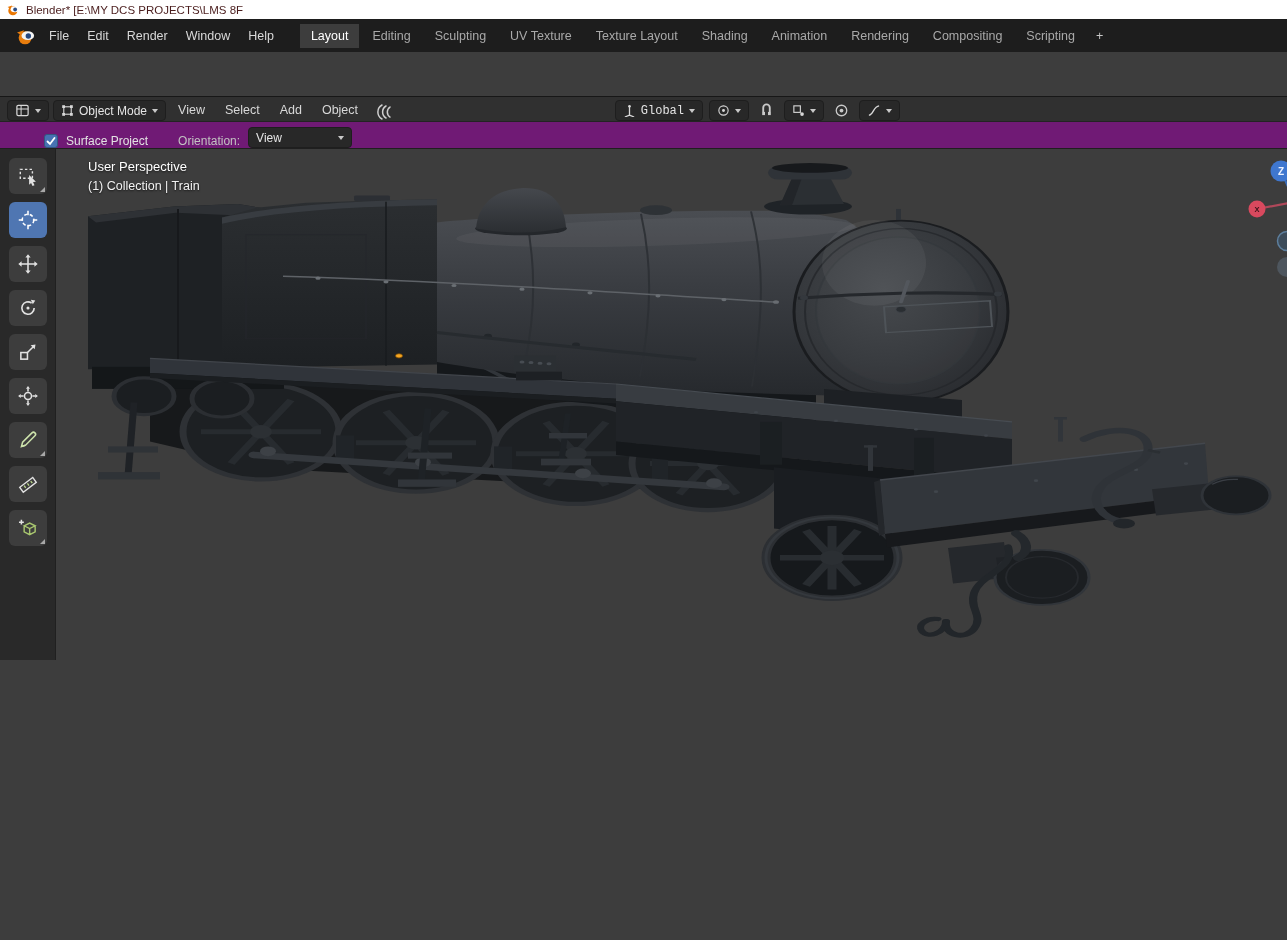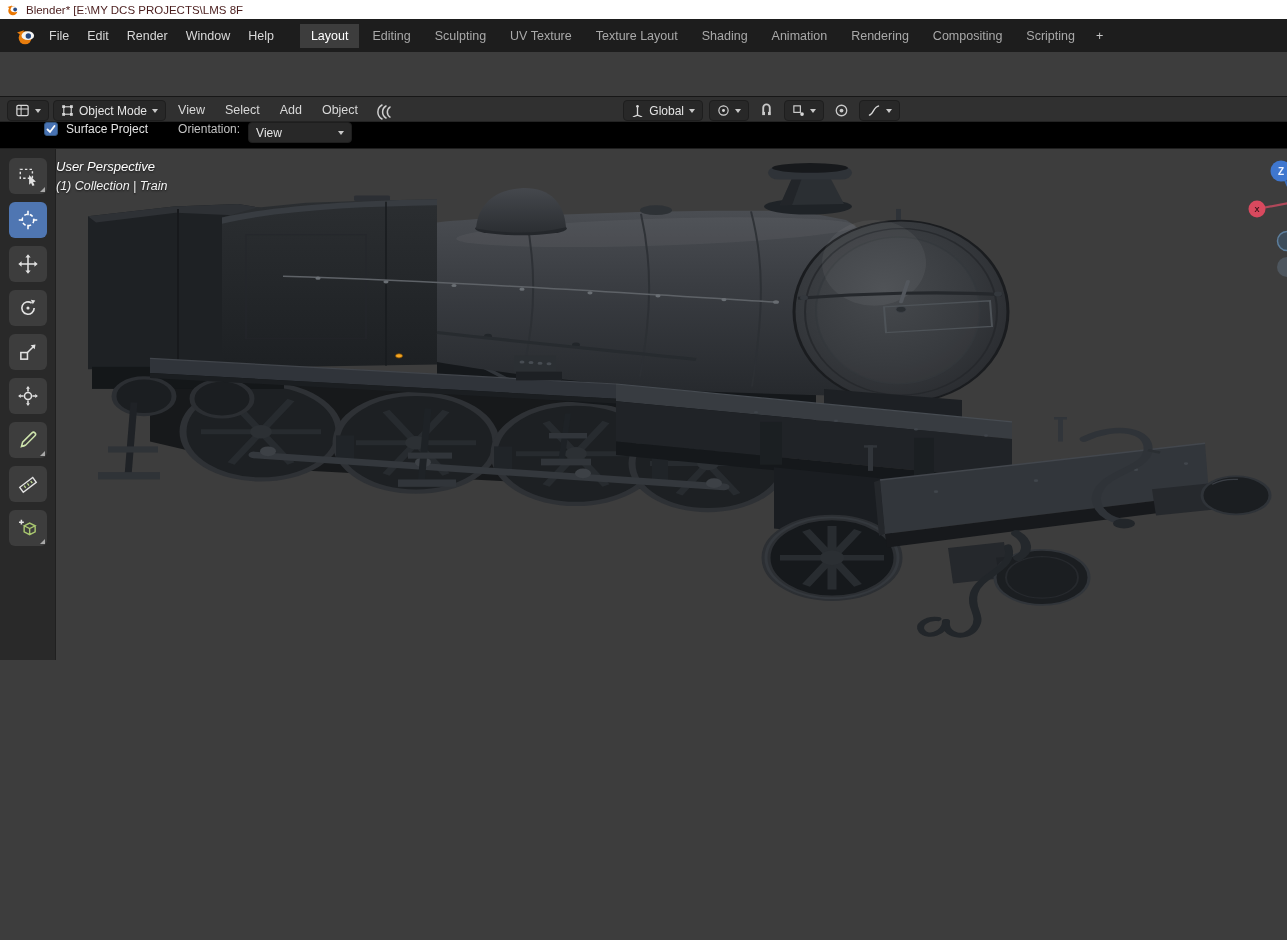--- a/index.html
+++ b/index.html
@@ -22,48 +22,48 @@
 
   
   .header { height:26px; background:#303030; border-top:1px solid #171717; border-bottom:1px solid #232323;
             display:flex; align-items:flex-end; padding:0 7px; gap:4px;margin-top:44px; }
   .widget { display:inline-flex; align-items:center; gap:5px; background:#282828;
             border:1px solid #1e1e1e; border-radius:4px; height:21px; padding:0 7px;
             color:#e4e4e4; font-size:12px; white-space:nowrap; cursor:default; }
   .chev { width:0; height:0; border-left:3.5px solid transparent; border-right:3.5px solid transparent;
           border-top:4.5px solid #c9c9c9; display:inline-block; }
   .hmenu.small { padding:4px 8px; font-size:12.5px; }
-  .right-cluster { margin-left:auto; margin-right:380px; display:flex; align-items:center; gap:6px; }
+  .right-cluster { margin-left:auto; margin-right:380px; display:flex; align-items:center; gap:6px;font-family:Liberation Mono, monospace; }
   .iconbtn { display:inline-flex; align-items:center; justify-content:center; gap:3px;
              height:21px; padding:0 4px; border-radius:4px; background:transparent; cursor:default; }
 
   
-  .toolsettings { height:27px; background:#000000; border-bottom:1px solid #1f1f1f;
-                  display:flex; align-items:flex-start; padding-left:44px; gap:8px;
+  .toolsettings { height:27px; background:#701a75; border-bottom:1px solid #1f1f1f;
+                  display:flex; align-items:flex-end; padding-left:44px; gap:8px;
                   color:#dcdcdc; font-size:12px; }
   .cb { width:14px; height:14px; background:#4772b3; border:1px solid #33567f; border-radius:3px;
         display:inline-flex; align-items:center; justify-content:center; cursor:default; }
   .lbl { color:#e2e2e2; }
   .lbl.dim { color:#c2c2c2; margin-left:22px; }
   .widget.select { width:104px; justify-content:space-between; }
 
   
   .main { flex:1; display:flex; min-height:0; }
   .toolstrip { width:56px; background:#292929; border-right:1px solid #202020;
                padding-top:9px; display:flex; flex-direction:column; align-items:center; gap:8px; }
   .tb { position:relative; width:38px; height:36px; background:#3d3d3d; border-radius:6px;
         display:flex; align-items:center; justify-content:center; cursor:default; }
   .tb.active { background:#4f76b2; }
   .fly { position:absolute; right:2px; bottom:2px; width:0; height:0;
          border-left:5px solid transparent; border-bottom:5px solid #a8a8a8; }
 
   .viewport { position:relative; flex:1; background:#3d3d3d; overflow:hidden; }
   .scene { position:absolute; inset:0; width:100%; height:100%; display:block; }
-  .overlay { position:absolute; left:0; top:10px; color:#ffffff;
-             text-shadow:0 1px 2px rgba(0,0,0,.65); pointer-events:none;font-style:italic; }
+  .overlay { position:absolute; left:32px; top:10px; color:#ffffff;
+             text-shadow:0 1px 2px rgba(0,0,0,.65); pointer-events:none; }
   .overlay .l1 { font-size:13px; margin-bottom:5px; }
   .overlay .l2 { font-size:12.5px; color:#f2f2f2; }
   .gizmo { position:absolute; top:10px; right:0; width:50px; height:120px; overflow:hidden; }
 </style>
 </head>
 <body>
 
 <div id="app">
 
   <div class="titlebar">

